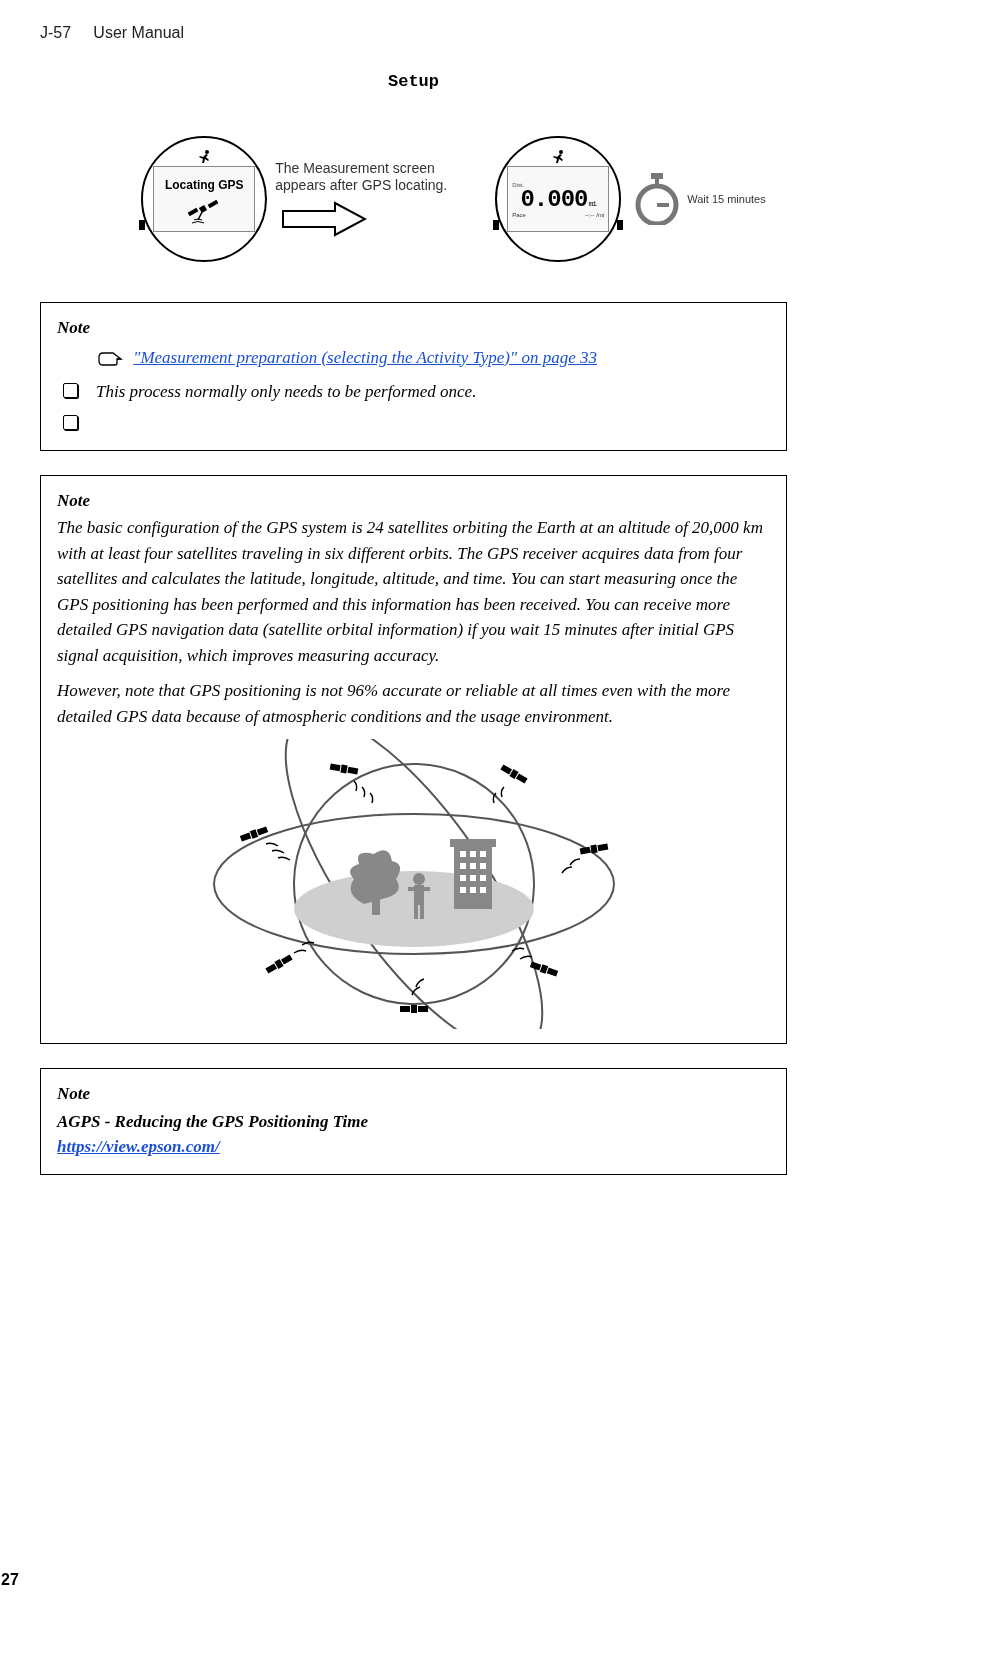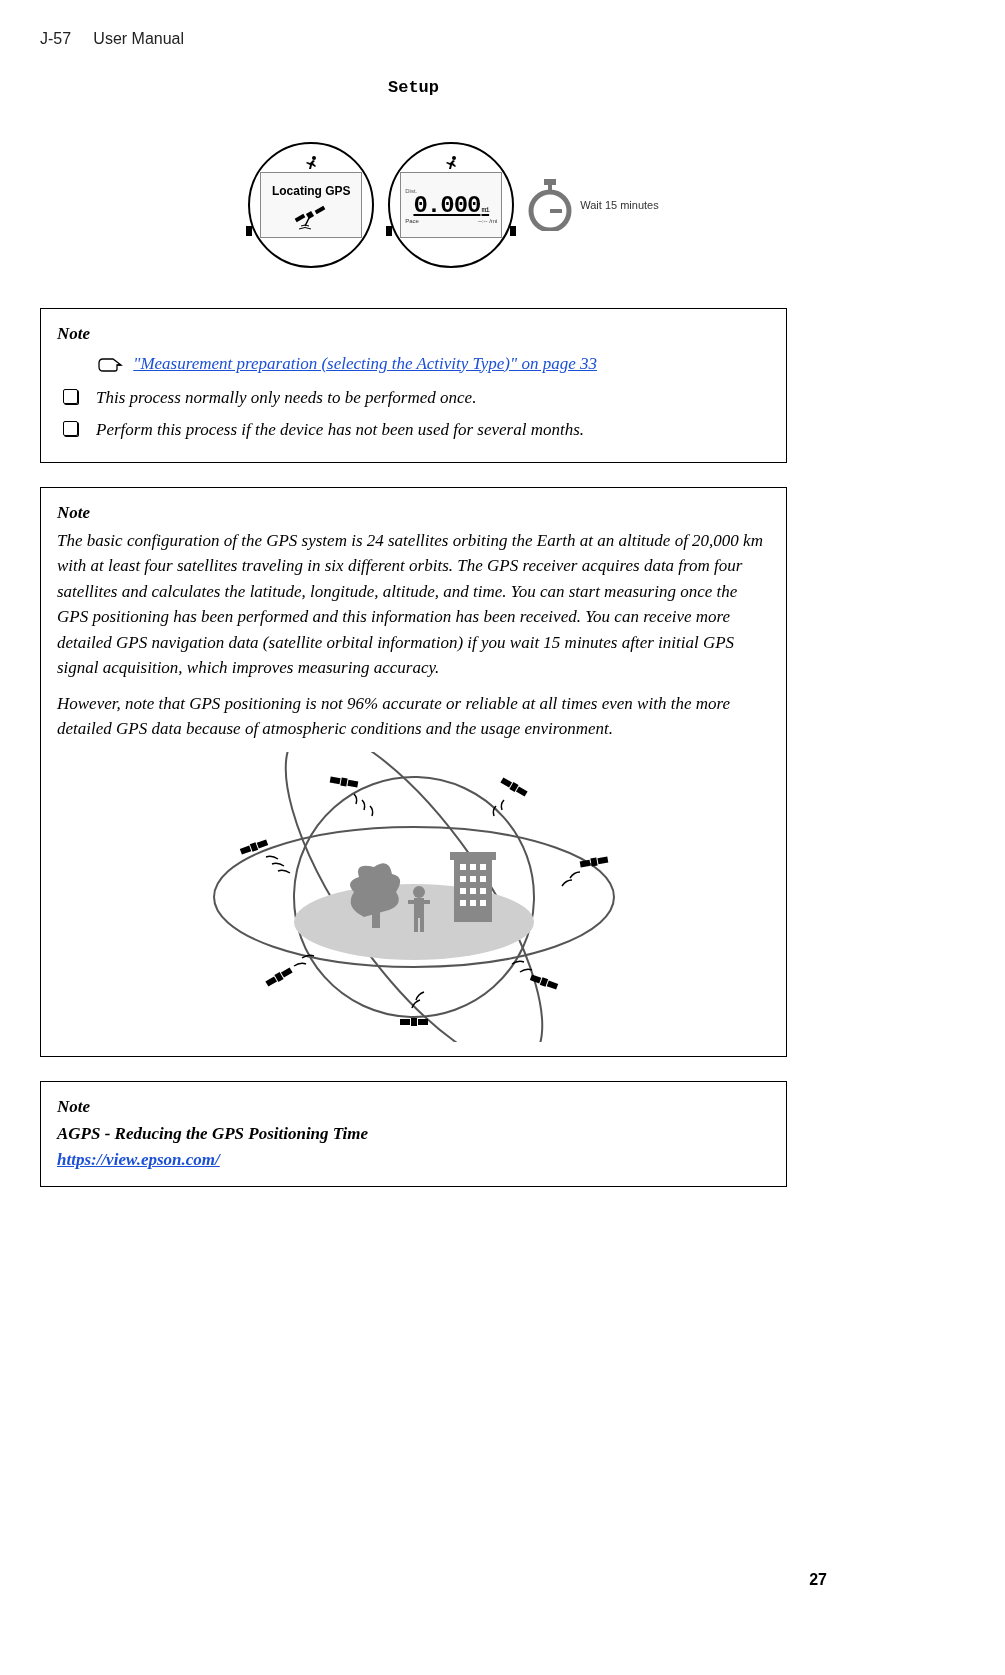--- a/index.html
+++ b/index.html
@@ -8,21 +8,21 @@
     background: #fff;
     font-family: "Times New Roman", Times, serif;
     color: #000;
     width: 1005px;
   }
   .page {
     width: 827px;
     height: 1675px;
     position: relative;
     box-sizing: border-box;
-    padding: 28px 40px 0 40px;
+    padding: 22px 40px 0 40px;
   }
   .header {
     font-family: "Helvetica Neue", Arial, sans-serif;
     font-size: 16px;
     color: #222;
     padding-top: 2px;
     padding-bottom: 30px;
   }
   .section-title {
     text-align: center;
@@ -70,21 +70,21 @@
     left: 50%;
     transform: translateX(-50%);
     font-size: 14px;
     line-height: 1;
   }
   .watch .runner svg { display: block; }
   .watch .btn-l, .watch .btn-r { position: absolute; width: 6px; height: 10px; background: #000; }
   .watch .btn-l { left: -4px; top: 82px; }
   .watch .btn-r { right: -4px; top: 82px; }
   .lcd .label-top { font-size: 6px; color: #555; align-self: flex-start; margin-left: 4px; margin-top: 2px; }
-  .lcd .big { font-family: "Courier New", monospace; font-weight: 700; font-size: 24px; line-height: 1; letter-spacing: -1px; text-decoration: underline; }
+  .lcd .big { font-family: "Courier New", monospace; font-weight: 700; font-size: 24px; line-height: 1; letter-spacing: -1px; }
   .lcd .big .unit { font-size: 8px; font-weight: 400; margin-left: 1px; }
   .lcd .under { font-size: 6px; color: #333; display: flex; justify-content: space-between; width: 100%; padding: 0 4px; box-sizing: border-box; }
   .locating-text { font-family: Arial, sans-serif; font-weight: 700; font-size: 12px; margin-top: 6px; }
   .sat-icon svg { display: block; }
 
   .arrow-block { width: 86px; height: 40px; flex-shrink: 0; }
   .arrow-block svg { width: 100%; height: 100%; }
 
   .caption-col {
     font-family: "Helvetica Neue", Arial, sans-serif;
@@ -160,23 +160,23 @@
   .gps-illus {
     display: flex;
     justify-content: center;
     margin-top: 6px;
   }
   .gps-illus svg { display: block; }
 
   .page-number {
     position: absolute;
     bottom: 86px;
-    left: 12px;
+    left: 1px;
     right: 0;
-    text-align: right;
+    text-align: left;
     font-family: "Helvetica Neue", Arial, sans-serif;
     font-weight: 700;
     font-size: 16px;
   }
 </style>
 </head>
 <body>
 
 <div class="page">
 
@@ -210,20 +210,28 @@
               <line x1="16" y1="16" x2="12" y2="24" stroke="#000" stroke-width="1.5"></line>
               <path d="M8 24 Q12 22 16 24" stroke="#000" fill="none" stroke-width="1"></path>
               <path d="M6 27 Q12 24 18 27" stroke="#000" fill="none" stroke-width="1"></path>
             </g>
           </svg>
         </div>
       </div>
       <div class="btn-l"></div>
     </div>
 
+    <div style="display:flex;flex-direction:column;align-items:flex-start;">
+      <div class="caption-col" style="margin-bottom:4px; width:200px;">The Measurement screen appears after GPS locating.</div>
+      <div class="arrow-block">
+        <svg viewBox="0 0 86 40">
+          <path d="M2 12 H54 V4 L84 20 L54 36 V28 H2 Z" fill="#fff" stroke="#000" stroke-width="2"></path>
+        </svg>
+      </div>
+    </div>
 
     <div class="watch">
       <div class="runner">
         <svg width="20" height="14" viewBox="0 0 20 14">
           <g fill="#000">
             <circle cx="13" cy="2" r="2"></circle>
             <path d="M12 4 L9 7 L6 6 L5 7 L9 9 L8 13 L10 13 L11 9 L14 11 L15 10 L12 7 L14 5 Z"></path>
           </g>
         </svg>
       </div>
@@ -270,21 +278,20 @@
       </span>
       <a href="#" class="link-blue">"Measurement preparation (selecting the Activity Type)" on page 33</a>
     </div>
 
     <div class="bullet-line">
       <span class="bullet-square"></span>
       <span class="italic">This process normally only needs to be performed once.</span>
     </div>
     <div class="bullet-line">
       <span class="bullet-square"></span>
-      <span class="italic">Perform this process if the device has not been used for several months.</span>
     </div>
   </div>
 
   <div class="note-box">
     <div class="note-title">Note</div>
     <p class="para italic">The basic configuration of the GPS system is 24 satellites orbiting the Earth at an altitude of 20,000 km with at least four satellites traveling in six different orbits. The GPS receiver acquires data from four satellites and calculates the latitude, longitude, altitude, and time. You can start measuring once the GPS positioning has been performed and this information has been received. You can receive more detailed GPS navigation data (satellite orbital information) if you wait 15 minutes after initial GPS signal acquisition, which improves measuring accuracy.</p>
     <p class="para italic">However, note that GPS positioning is not 96% accurate or reliable at all times even with the more detailed GPS data because of atmospheric conditions and the usage environment.</p>
 
     <div class="gps-illus">
       <svg width="440" height="290" viewBox="0 0 440 290">

